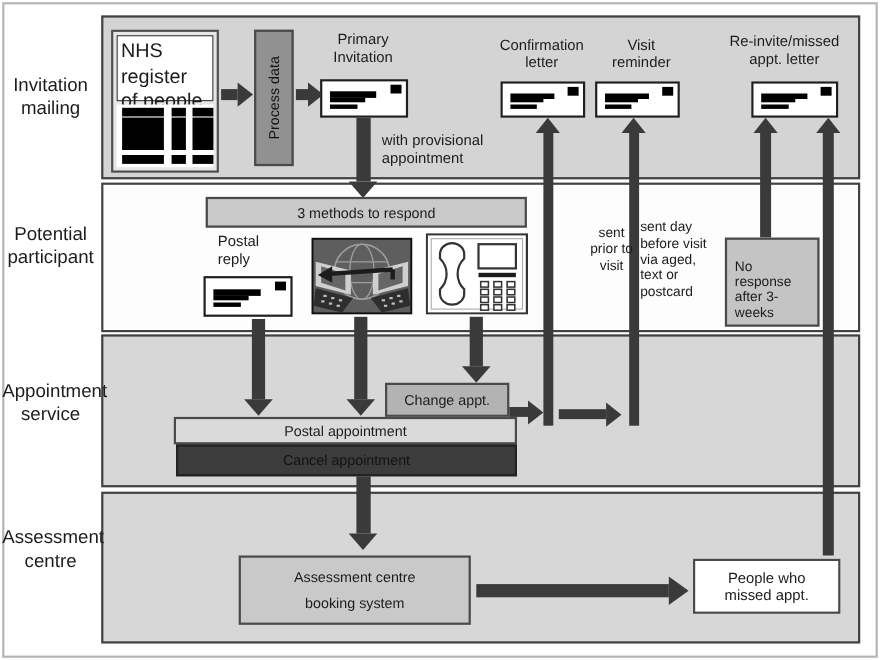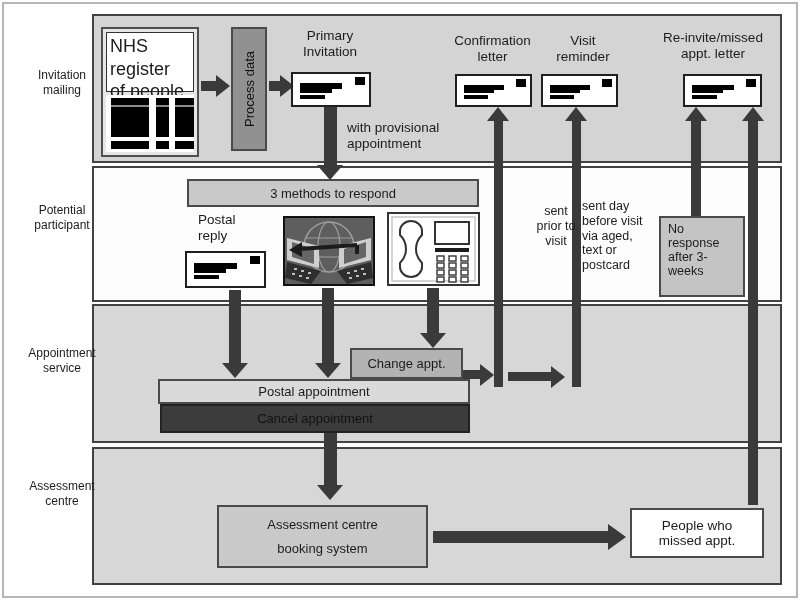--- a/index.html
+++ b/index.html
@@ -11,22 +11,22 @@
   }
   .frame { position:absolute; inset:2px; border:2px solid #b5b5b5; pointer-events:none; }
 
   
   .lane { position:absolute; left:92px; width:690px; border:2px solid #424242; box-sizing:border-box; }
   .lane1 { top:14px;  height:149px; background:#d4d4d4; }
   .lane2 { top:166px; height:136px; background:#fdfdfd; }
   .lane3 { top:304px; height:139px; background:#d7d7d7; }
   .lane4 { top:447px; height:138px; background:#d7d7d7; }
 
-  .lane-label { position:absolute; left:18px; width:88px; text-align:center;
-    font-size:12px; line-height:1.22; }
+  .lane-label { position:absolute; left:2px; width:88px; text-align:center;
+    font-size:17px; line-height:1.22; }
 
   .txt { position:absolute; font-size:13.5px; line-height:1.18; }
   .center { text-align:center; }
   .small { font-size:12.5px; }
 
   
   .gbox { position:absolute; border:2px solid #4a4a4a; box-sizing:border-box;
     display:flex; align-items:center; justify-content:center; font-size:13px; text-align:center; }
 
   
@@ -223,21 +223,21 @@
     <rect x="50" y="65" width="7" height="5"></rect>
       <rect x="62" y="65" width="7" height="5"></rect>
       <rect x="74" y="65" width="7" height="5"></rect>
   </g>
 </svg>
 
 <div class="txt small" style="left:532px; top:204px; width:48px;text-align:center;">sent prior to visit</div>
 
 <div class="txt small" style="left:582px; top:199px; width:70px;">sent day before visit via aged, text or postcard</div>
 
-<div class="gbox" style="left:659px; top:216px; width:86px; height:81px; background:#c4c4c4; justify-content:flex-start; text-align:left; padding:4px 7px; font-size:12.5px; align-items:flex-start;">
+<div class="gbox" style="left:659px; top:216px; width:86px; height:81px; background:#c4c4c4; justify-content:flex-start; text-align:left; padding:4px 7px; font-size:12.5px; align-items:flex-end;">
   <span>No response after 3-weeks</span>
 </div>
 
 <div>
   <div class="shaft" style="left:229px; top:290px; width:12px; height:73px;"></div>
   <div class="head down" style="left:222px; top:363px;"></div>
 </div>
 <div>
   <div class="shaft" style="left:322px; top:288px; width:12px; height:75px;"></div>
   <div class="head down" style="left:315px; top:363px;"></div>

